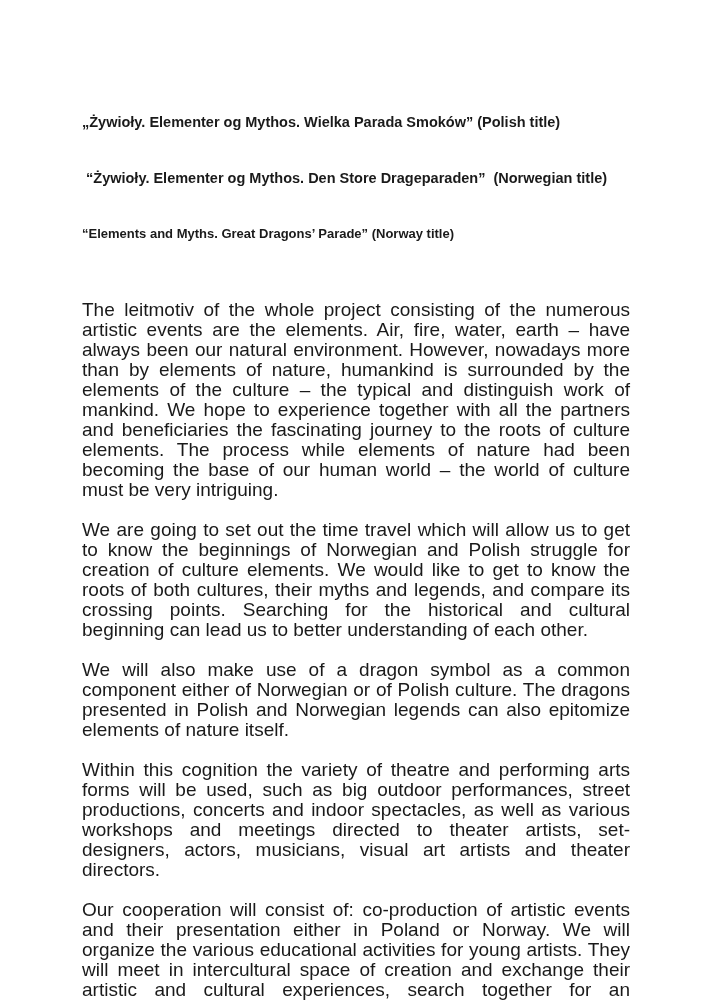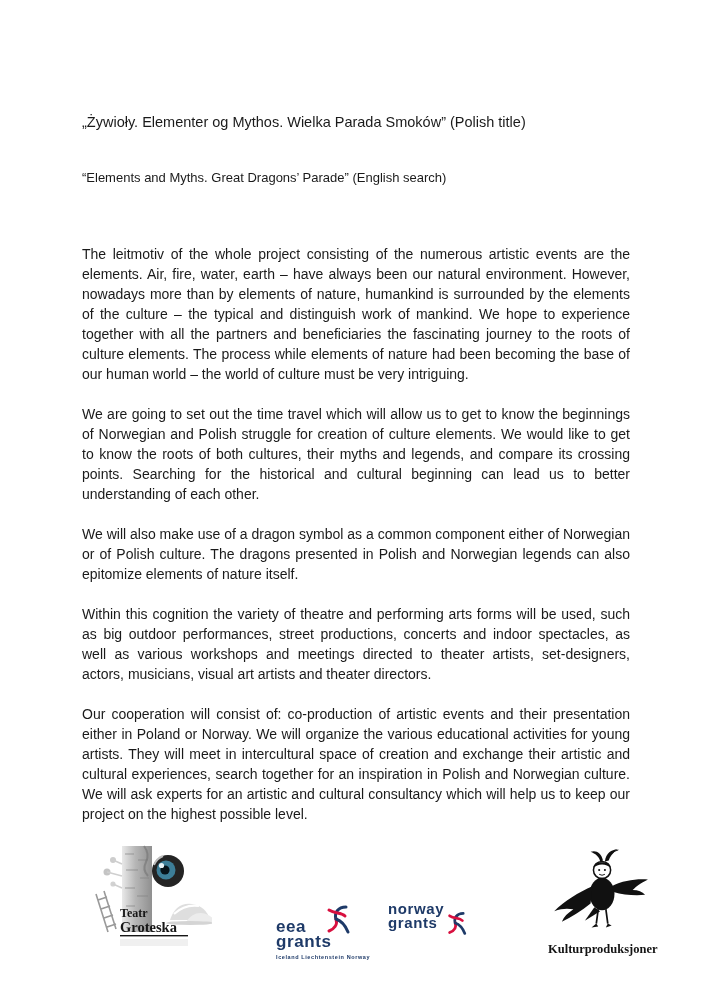--- a/index.html
+++ b/index.html
@@ -12,24 +12,24 @@
     width: 707px;
     height: 1000px;
     background: #ffffff;
     box-sizing: border-box;
     padding: 76px 77px 0 82px;
     font-family: "Liberation Sans", sans-serif;
     color: #1a1a1a;
     overflow: hidden;
   }
   .titles { white-space: pre-wrap; margin: 0 0 20px 0; }
-  .title-line { font-weight: normal; font-size: 14.5px; line-height: 20px; }
+  .title-line { font-weight: bold; font-size: 14.5px; line-height: 20px; }
   .title-line.small { font-size: 13px; }
   .body-paragraph {
-    font-size: 14px;
+    font-size: 19px;
     line-height: 20px;
     text-align: justify;
     margin: 0 0 20px 0;
   }
   
   .logo-strip {
     display: flex;
     align-items: flex-start;
     margin-top: 8px;
   }
@@ -88,21 +88,22 @@
     white-space: nowrap;
   }
 </style>
 </head>
 <body>
 
 <div class="page">
 
   <div class="titles">
     <div class="title-line">„Żywioły. Elementer og Mythos. Wielka Parada Smoków” (Polish title)</div>
-    <div class="title-line small">“Elements and Myths. Great Dragons’ Parade” (English search)</div>
+    <div class="title-line"> “Żywioły. Elementer og Mythos. Den Store Drageparaden”  (Norwegian title)</div>
+    <div class="title-line small">“Elements and Myths. Great Dragons’ Parade” (Norway title)</div>
   </div>
 
   <p class="body-paragraph">The leitmotiv of the whole project consisting of the numerous artistic events are the elements.  Air, fire, water, earth – have always been our natural environment. However, nowadays more than by elements of nature, humankind is surrounded by the elements of the culture – the typical and distinguish work of mankind.  We hope to experience together with all the partners and beneficiaries the fascinating journey to the roots of culture elements. The process while elements of nature had been becoming the base of our human world – the world of culture must be very intriguing.</p>
   <p class="body-paragraph">We are going to set out the time travel which will allow us to get to know the beginnings of Norwegian and Polish struggle for creation of culture elements. We would like to get to know the roots of both cultures, their myths and legends, and compare its crossing points. Searching for the historical and cultural beginning can lead us to better understanding of each other.</p>
   <p class="body-paragraph">We will also make use of a dragon symbol as a common component either of Norwegian or of Polish culture. The dragons presented in Polish and Norwegian legends can also epitomize elements of nature itself.</p>
   <p class="body-paragraph">Within this cognition the variety of theatre and performing arts forms will be used, such as big outdoor performances, street productions, concerts and indoor spectacles, as well as various workshops and meetings directed to theater artists, set-designers, actors, musicians, visual art artists and theater directors.</p>
   <p class="body-paragraph">Our cooperation will consist of: co-production of artistic events and their presentation either in Poland or Norway. We will organize the various educational activities for young artists. They will meet in intercultural space of creation and exchange their artistic and cultural experiences, search together for an inspiration in Polish and Norwegian culture. We will ask experts for an artistic and cultural consultancy which will help us to keep our project on the highest possible level.</p>
 
   <div class="logo-strip">
 

